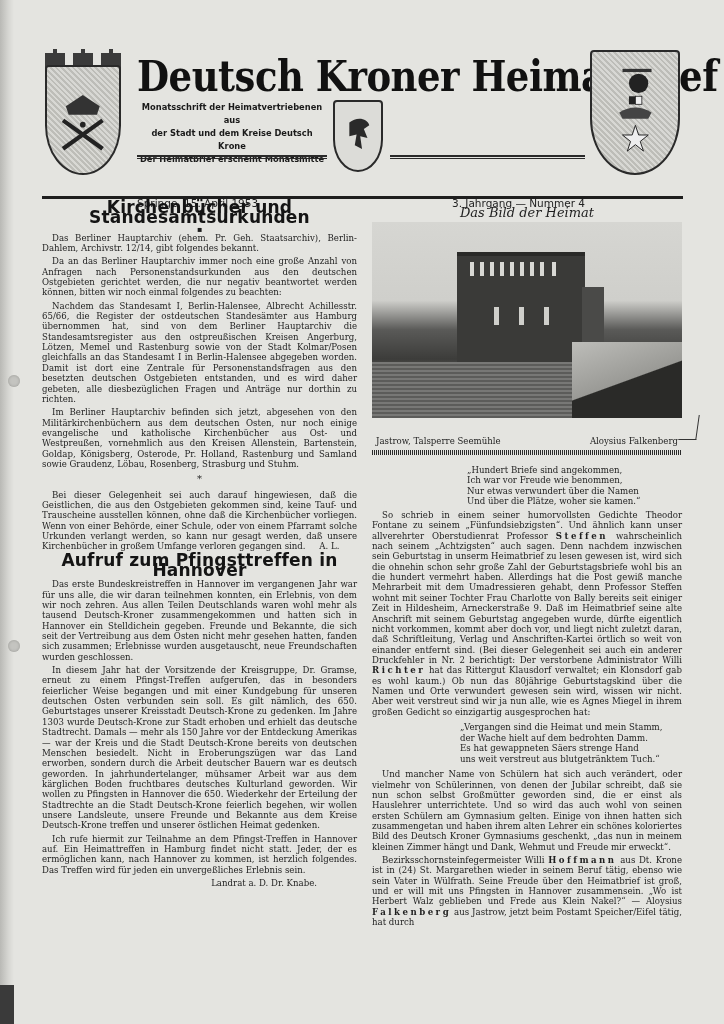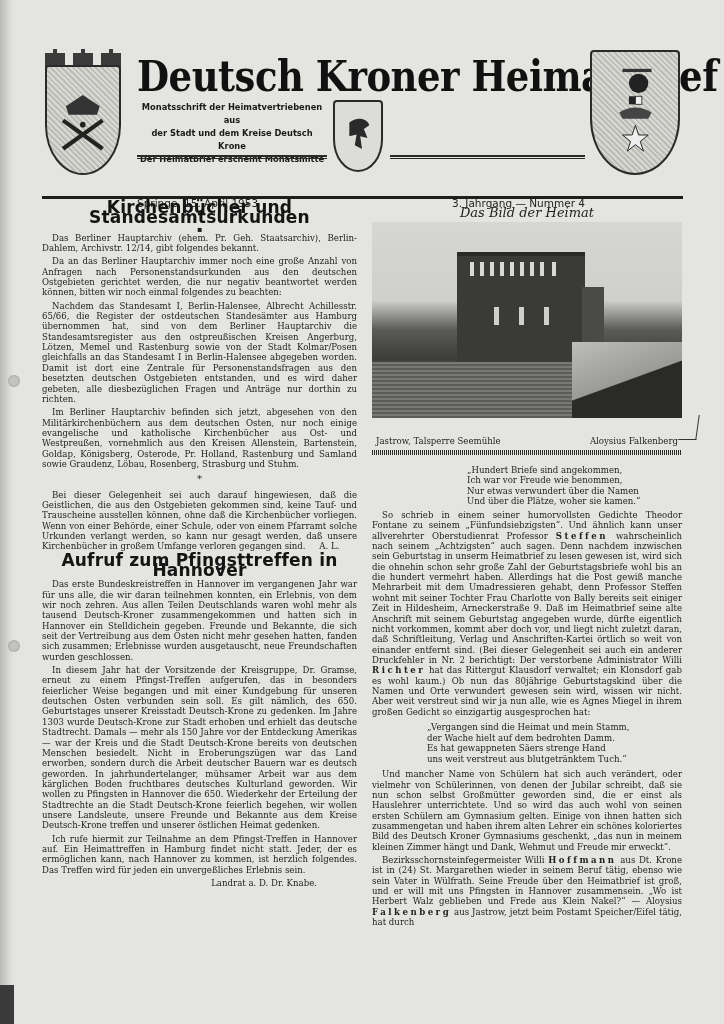--- a/index.html
+++ b/index.html
@@ -87,21 +87,21 @@
   .photo .bldg-wing { position: absolute; left: 210px; top: 65px; width: 22px; height: 75px; background: #4a4a48; }
   .photo .win { position: absolute; top: 40px; width: 4px; height: 14px; background: #d8d8d4; }
   .photo .door { position: absolute; top: 85px; width: 5px; height: 18px; background: #cfcfcb; }
   .photo .water { position: absolute; left: 0; top: 140px; width: 310px; height: 56px;
     background: repeating-linear-gradient(0deg, #5c5c5a 0 2px, #787876 2px 4px); }
   .photo .bank { position: absolute; right: 0; top: 120px; width: 110px; height: 76px;
     background: linear-gradient(160deg, #bdbdb9 0%, #9a9a96 50%, #2a2a28 51%); }
   .caption { display: flex; justify-content: space-between; font-size: 8.6px; margin: 18px 4px 3px; }
   .hatch-rule { height: 5px; margin: 3px 0 10px; background: repeating-linear-gradient(90deg, #2a2a2a 0 1px, #e4e4e0 1px 2px); }
   .verse { margin: 2px 0 3px 95px; text-align: left; line-height: 10.6px; }
-  .verse2 { margin: 5px 0 5px 55px; text-align: left; line-height: 10.6px; }
+  .verse2 { margin: 5px 0 5px 88px; text-align: left; line-height: 10.6px; }
   .corner-mark { position: absolute; left: 680px; top: 415px; width: 18px; height: 25px;
     border-right: 1.5px solid #333; border-bottom: 1.5px solid #333; transform: skewX(-8deg); }
 </style>
 </head>
 <body>
 
 <div class="page-edge"></div>
 <div class="page-edge-bottom"></div>
 <div class="punch" style="top:375px"></div>
 <div class="punch" style="top:640px"></div>

